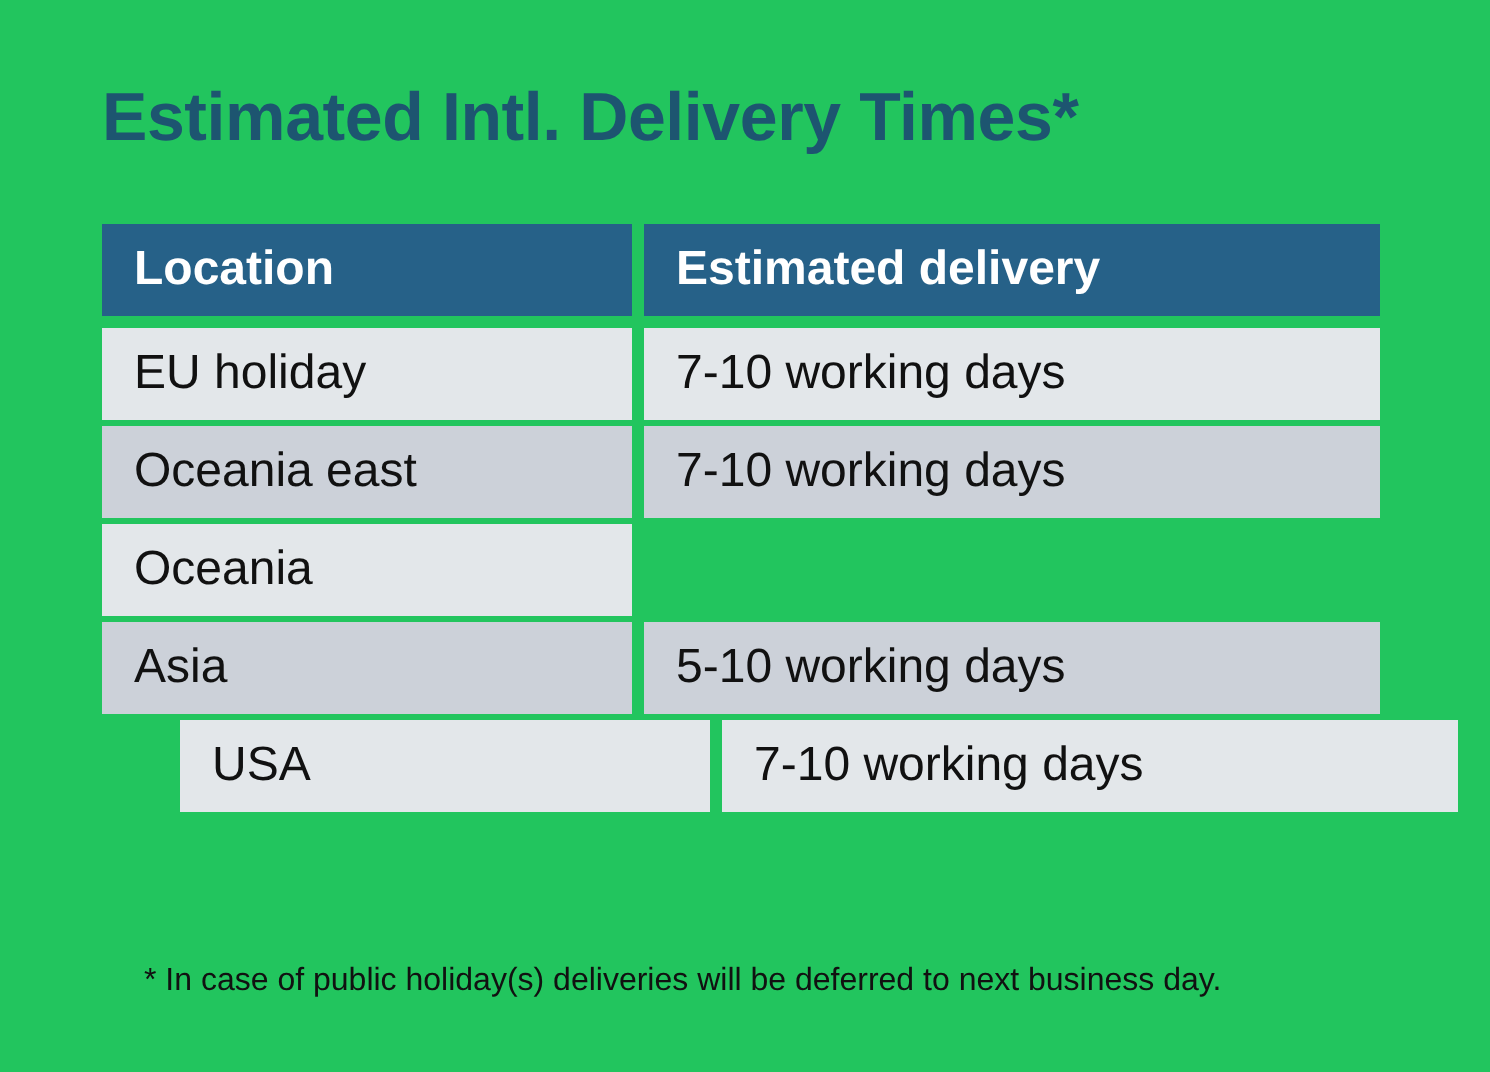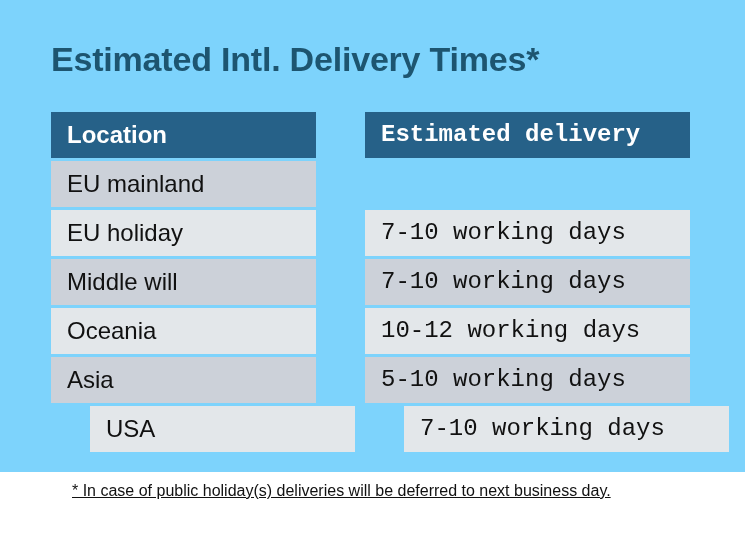--- a/index.html
+++ b/index.html
@@ -11,22 +11,22 @@
     height: 536px;
     background: #ffffff;
     font-family: "Liberation Sans", sans-serif;
     -webkit-font-smoothing: antialiased;
     overflow: hidden;
   }
 
   .page {
     position: relative;
     width: 745px;
-    height: 472px;
-    background: #7dd3fc;
+    height: 536px;
+    background: #22c55e;
   }
 
   
   .page-title {
     position: absolute;
     left: 51px;
     top: 38px;
     font-size: 34px;
     font-weight: 700;
     letter-spacing: -0.2px;
@@ -40,21 +40,20 @@
     position: absolute;
     left: 51px;
     top: 112px;
     width: 639px;
   }
 
   .table-row {
     display: flex;
     width: 100%;
     margin-bottom: 3px;
-    gap: 43px;
   }
   .table-row:last-child { margin-bottom: 0; padding-left: 39px; }
 
   .cell {
     box-sizing: border-box;
     display: flex;
     align-items: center;
     padding-left: 16px;
     height: 46px;
     font-size: 24px;
@@ -64,21 +63,20 @@
     overflow: hidden;
   }
 
   .cell-location {
     width: 265px;
     margin-right: 6px;
     flex: 0 0 265px;
   }
   .cell-delivery {
     flex: 1 1 auto;
-    font-family: Liberation Mono, monospace;
   }
 
   
   .header-row .cell {
     background: #266188;
     color: #ffffff;
     font-weight: 700;
     height: 46px;
     font-size: 24px;
   }
@@ -89,54 +87,51 @@
 
   
   .footnote {
     position: absolute;
     left: 72px;
     top: 481px;
     font-size: 16px;
     color: #111111;
     line-height: 20px;
     white-space: nowrap;
-    text-decoration: underline;
   }
 </style>
 </head>
 <body>
 
 <div class="page">
 
   <div class="page-title">Estimated Intl. Delivery Times*</div>
 
   <div class="delivery-table">
 
     <div class="table-row header-row">
       <div class="cell cell-location">Location</div>
       <div class="cell cell-delivery">Estimated delivery</div>
     </div>
 
     <div class="table-row row-dark">
-      <div class="cell cell-location">EU mainland</div>
     </div>
 
     <div class="table-row row-light">
       <div class="cell cell-location">EU holiday</div>
       <div class="cell cell-delivery">7-10 working days</div>
     </div>
 
     <div class="table-row row-dark">
-      <div class="cell cell-location">Middle will</div>
+      <div class="cell cell-location">Oceania east</div>
       <div class="cell cell-delivery">7-10 working days</div>
     </div>
 
     <div class="table-row row-light">
       <div class="cell cell-location">Oceania</div>
-      <div class="cell cell-delivery">10-12 working days</div>
     </div>
 
     <div class="table-row row-dark">
       <div class="cell cell-location">Asia</div>
       <div class="cell cell-delivery">5-10 working days</div>
     </div>
 
     <div class="table-row row-light">
       <div class="cell cell-location">USA</div>
       <div class="cell cell-delivery">7-10 working days</div>

